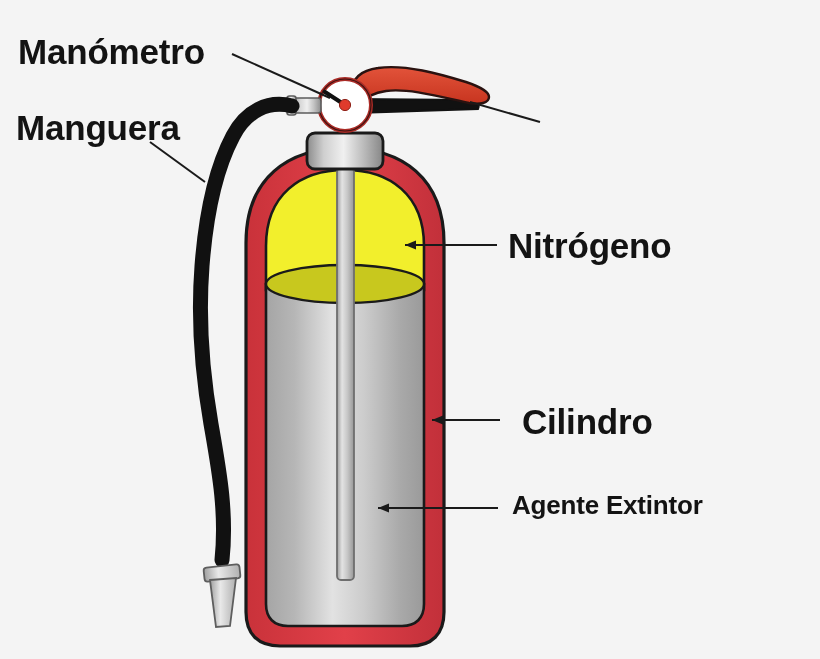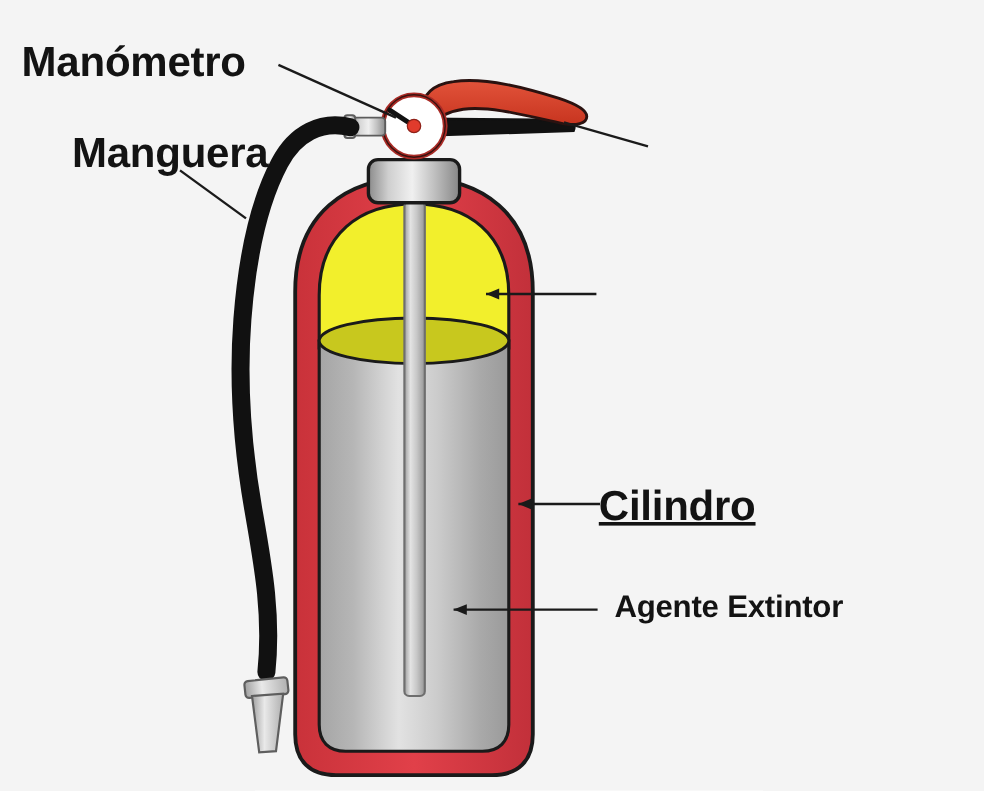--- a/index.html
+++ b/index.html
@@ -25,24 +25,24 @@
   .lbl {
     position: absolute;
     font-family: "Liberation Sans", sans-serif;
     font-weight: bold;
     color: #131313;
     white-space: nowrap;
     letter-spacing: -0.2px;
     line-height: 1;
   }
   #lbl-manometro { left: 18px;  top: 34px;  font-size: 35px; }
-  #lbl-manguera  { left: 16px;  top: 110px; font-size: 35px; margin-left: 44px; }
+  #lbl-manguera  { left: 16px;  top: 110px; font-size: 35px; }
   #lbl-valvula   { left: 551px; top: 104px; font-size: 35px; }
   #lbl-nitrogeno { left: 508px; top: 228px; font-size: 35px; }
-  #lbl-cilindro  { left: 499px; top: 404px; font-size: 35px; text-decoration: underline; }
+  #lbl-cilindro  { left: 522px; top: 404px; font-size: 35px; }
   #lbl-agente    { left: 512px; top: 492px; font-size: 26px; }
 </style>
 </head>
 <body>
 
 <div id="stage">
 
   <svg id="art" viewBox="0 0 820 659">
     <defs>
       <linearGradient id="gradAgent" x1="0" y1="0" x2="1" y2="0">
@@ -179,16 +179,17 @@
       <line x1="498" y1="508" x2="378" y2="508"></line>
 
       <path d="M405 245 l11 -4.5 v9 z" fill="#1a1a1a" stroke="none"></path>
       <path d="M432 420 l11 -4.5 v9 z" fill="#1a1a1a" stroke="none"></path>
       <path d="M378 508 l11 -4.5 v9 z" fill="#1a1a1a" stroke="none"></path>
     </g>
   </svg>
 
   <div class="lbl" id="lbl-manometro">Manómetro</div>
   <div class="lbl" id="lbl-manguera">Manguera</div>
+  <div class="lbl" id="lbl-nitrogeno">Nitrógeno</div>
   <div class="lbl" id="lbl-cilindro">Cilindro</div>
   <div class="lbl" id="lbl-agente">Agente Extintor</div>
 
 </div>
 
 </body></html>

